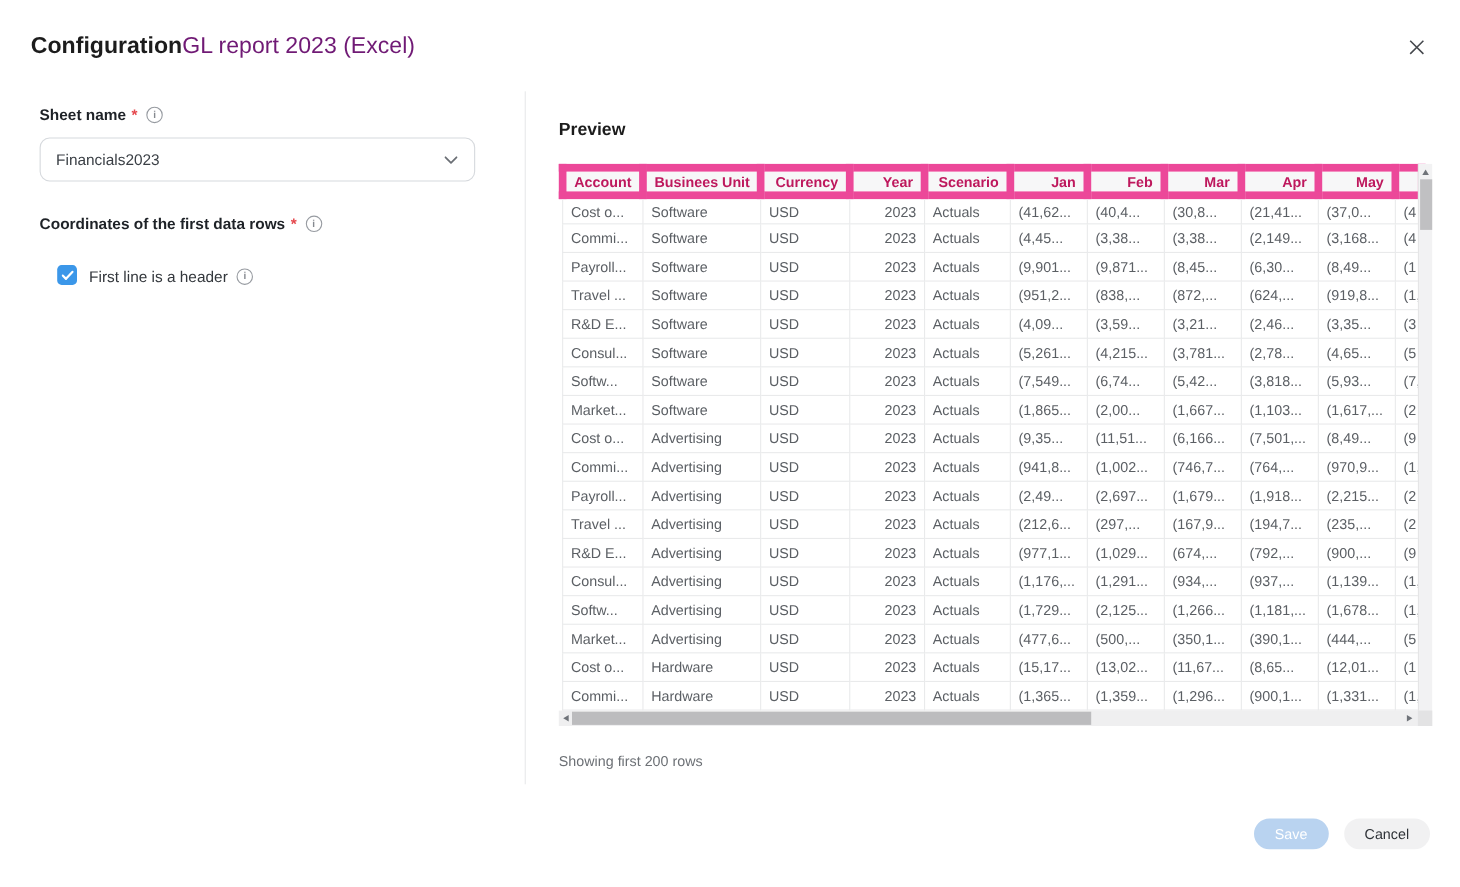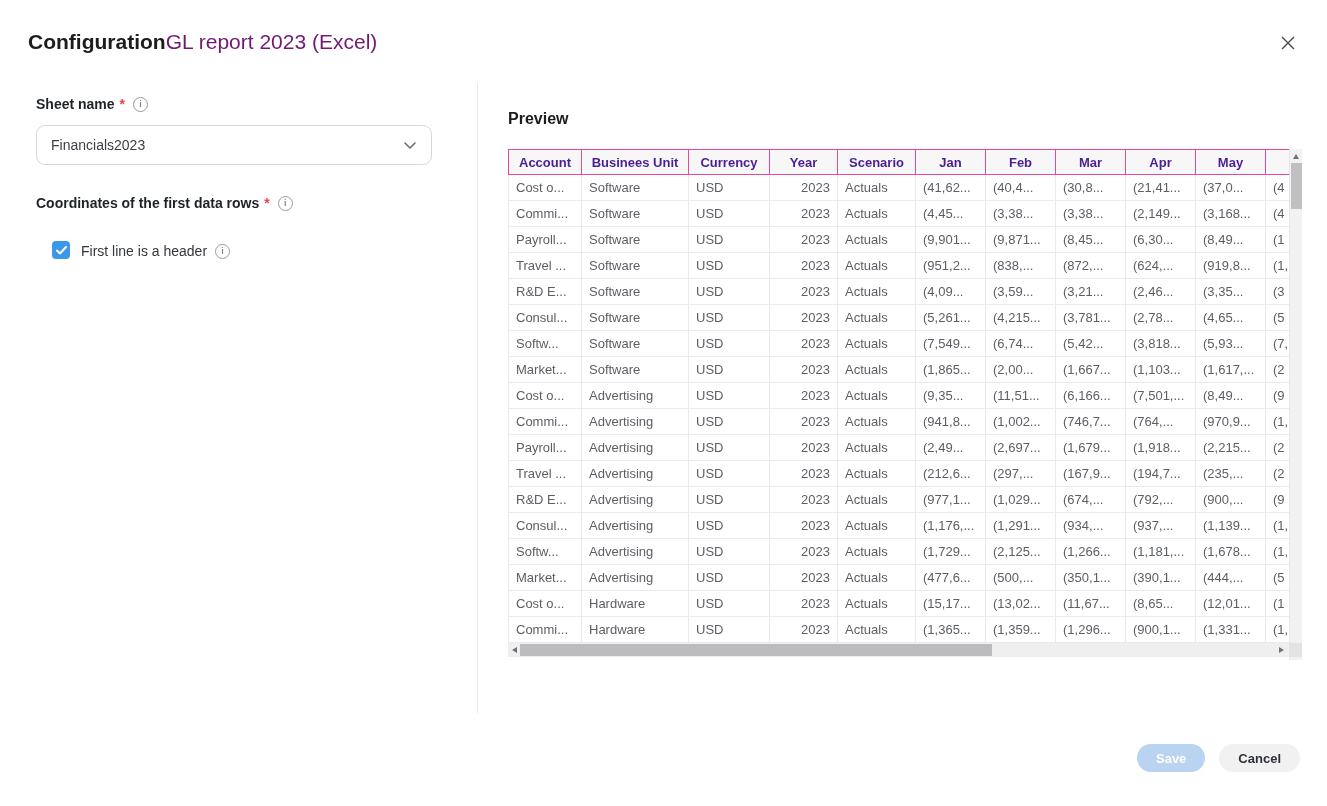--- a/index.html
+++ b/index.html
@@ -30,22 +30,22 @@
   .checkbox svg { display:block; }
 
   
   .divider { position:absolute; left:477px; top:83px; width:1px; height:630px; background:#e8e9ea; }
 
   
   .preview { position:absolute; left:508px; top:110px; }
   .preview-title { font-size:16px; font-weight:700; color:#1c1c1c; }
   .table-wrap { position:relative; margin-top:21px; width:794px; }
   table { border-collapse:collapse; table-layout:fixed; width:781px; font-size:13px; }
-  th { background:#f7f7f8; font-weight:700; color:#4c1d95; height:25px; text-align:center;
-    border:1px solid #ec4899; padding:0 7px; overflow:hidden; white-space:nowrap; }
+  th { background:#f7f7f8; font-weight:700; color:#be185d; height:25px; text-align:right;
+    border:7px solid #ec4899; padding:0 7px; overflow:hidden; white-space:nowrap; }
   td { height:26px; color:#5b5f64; border:1px solid #e9eaeb; padding:0 7px;
     overflow:hidden; white-space:nowrap; background:#fff; }
   td.right { text-align:right; }
 
   
   .v-scroll { position:absolute; top:0; right:0; width:13px; height:511px;
     background:#f2f2f3; border-left:1px solid #e5e5e6; }
   .v-thumb { position:absolute; top:14px; left:1px; width:11px; height:46px; background:#c0c0c2; }
   .v-arrow-up { position:absolute; top:5px; left:3px; width:0; height:0;
     border-left:3px solid transparent; border-right:3px solid transparent; border-bottom:5px solid #6f7379; }
@@ -57,21 +57,21 @@
     border-top:3px solid transparent; border-bottom:3px solid transparent; border-right:5px solid #6f7379; }
   .h-arrow-right { position:absolute; right:18px; top:4px; width:0; height:0;
     border-top:3px solid transparent; border-bottom:3px solid transparent; border-left:5px solid #6f7379; }
   .h-corner { position:absolute; right:0; top:0; width:13px; height:14px; background:#e3e3e4; }
 
   .footer-note { margin-top:24px; font-size:13px; color:#6d7176; }
 
   
   .footer { position:absolute; right:27px; bottom:34px; display:flex; gap:14px; }
   .btn { height:28px; border-radius:15px; border:none; font-family:inherit; font-size:13px;
-    font-weight:700; display:flex; align-items:center; justify-content:center;
+    font-weight:400; display:flex; align-items:center; justify-content:center;
     padding:0 19px; cursor:pointer; }
   .btn-save { background:#b9d3f0; color:#ffffff; }
   .btn-cancel { background:#f1f1f2; color:#2e3237; }
 </style>
 </head>
 <body>
 
 <div class="dlg-header">
   <span class="dlg-title">Configuration</span>
   <span class="dlg-subtitle">GL report 2023 (Excel)</span>
@@ -397,18 +397,19 @@
     </div>
 
     <div class="h-scroll">
       <span class="h-arrow-left"></span>
       <span class="h-thumb"></span>
       <span class="h-arrow-right"></span>
       <span class="h-corner"></span>
     </div>
   </div>
 
+  <div class="footer-note">Showing first 200 rows</div>
 </div>
 
 <div class="footer">
   <button class="btn btn-save">Save</button>
   <button class="btn btn-cancel">Cancel</button>
 </div>
 
 </body></html>

